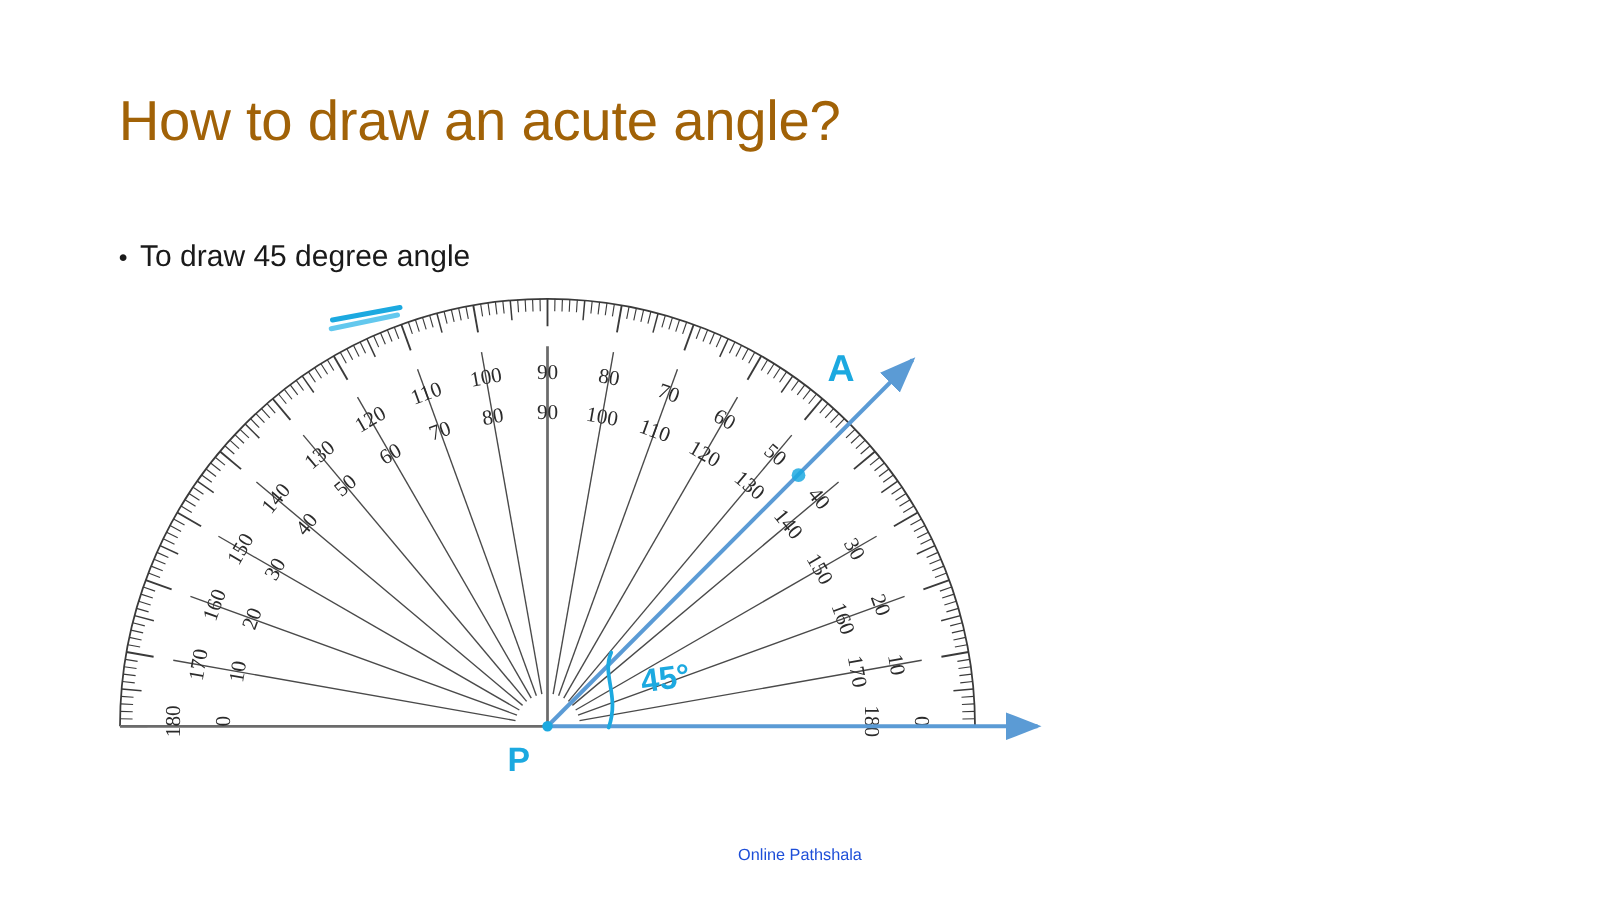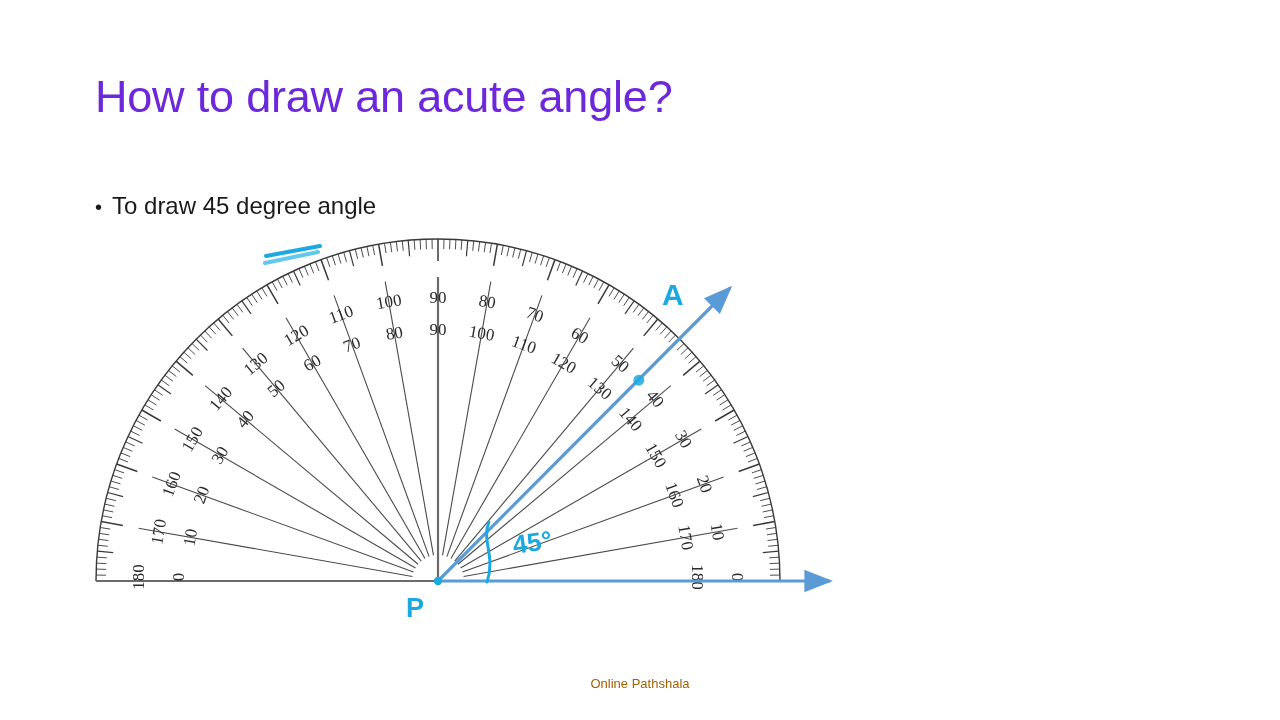--- a/index.html
+++ b/index.html
@@ -17,21 +17,21 @@
     color: #000000;
   }
 
   
   #slide-title {
     position: absolute;
     left: 95px;
     top: 72px;
     font-size: 45px;
     font-weight: 400;
-    color: #6d28d9;
+    color: #a16207;
     letter-spacing: -0.2px;
     white-space: nowrap;
     line-height: 1.1;
   }
 
   #bullet-row {
     position: absolute;
     left: 95px;
     top: 192px;
     display: flex;
@@ -50,21 +50,21 @@
     text-align: center;
   }
 
   #footer-credit {
     position: absolute;
     left: 0;
     top: 676px;
     width: 1280px;
     text-align: center;
     font-size: 13px;
-    color: #a16207;
+    color: #1d4ed8;
   }
 
   
   #figure-stage {
     position: absolute;
     left: 0;
     top: 0;
     width: 1280px;
     height: 720px;
   }

